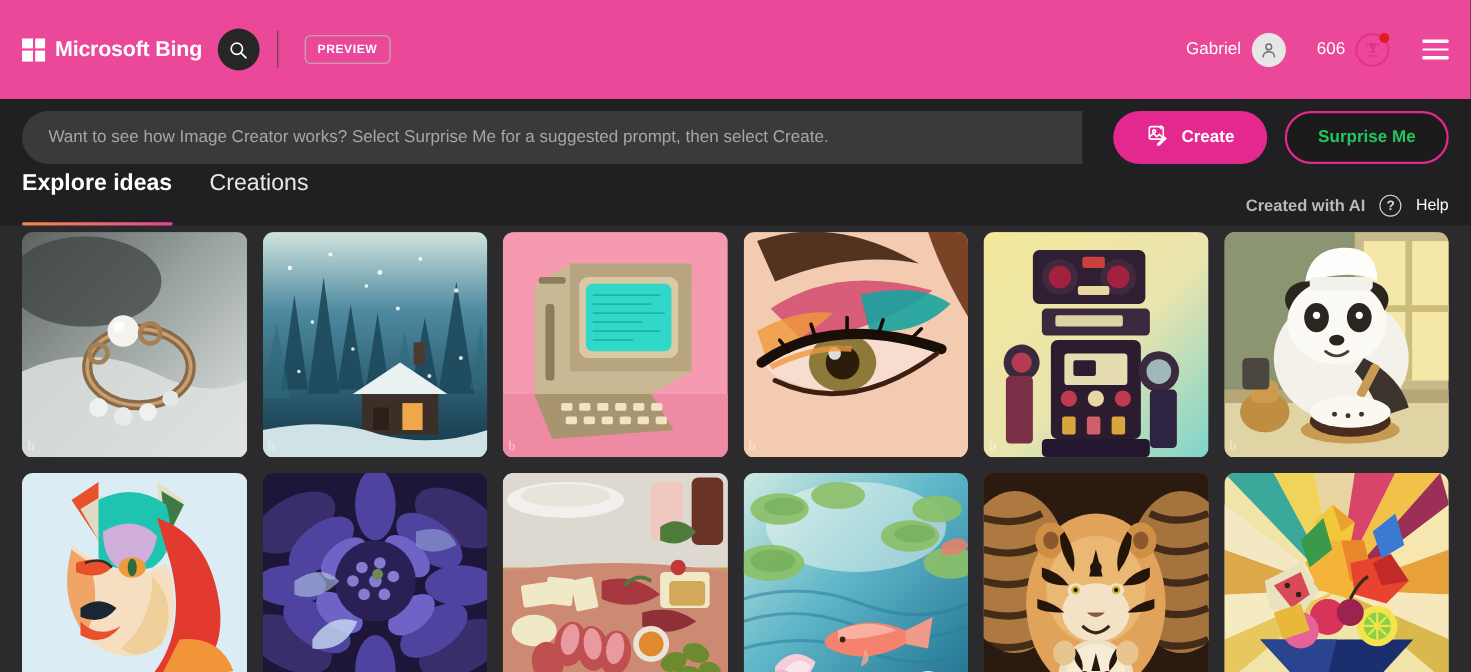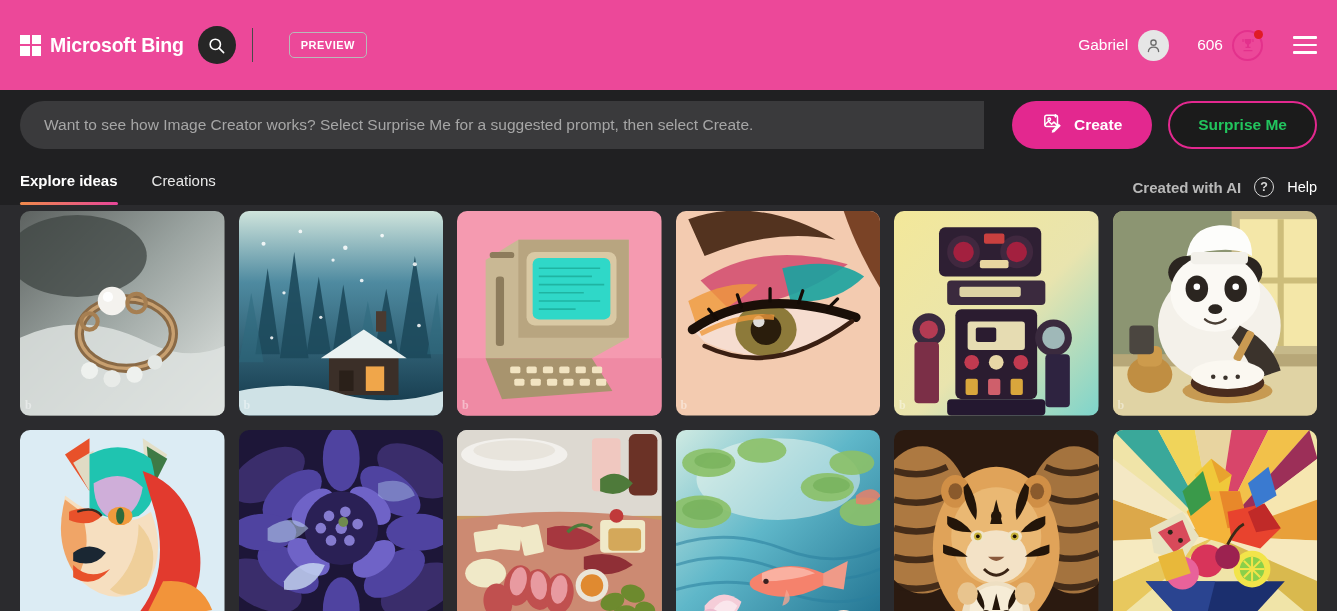--- a/index.html
+++ b/index.html
@@ -59,21 +59,21 @@
     letter-spacing: -0.1px;
   }
   .ic-sub {
     font-size: 11.5px;
     font-weight: 700;
     color: #ffffff;
     margin-top: 2px;
     letter-spacing: 0.1px;
   }
   .preview-badge {
-    margin-left: 18px;
+    margin-left: 6px;
     border: 1px solid #b9b9b9;
     border-radius: 5px;
     padding: 6px 11px;
     font-size: 11px;
     font-weight: 600;
     letter-spacing: 0.5px;
     color: #ffffff;
     align-self: center;
     cursor: pointer;
     white-space: nowrap;
@@ -209,23 +209,23 @@
   
   .tabs-row {
     height: 46px;
     display: flex;
     align-items: flex-end;
     padding: 0 20px;
     background: #202022;
   }
   .tabs { display: flex; gap: 34px; align-items: flex-end; }
   .tab {
-    font-size: 15px;
+    font-size: 21px;
     color: #e8e8e8;
-    padding-bottom: 16px;
+    padding-bottom: 26px;
     cursor: pointer;
     position: relative;
     white-space: nowrap;
   }
   .tab.active { font-weight: 700; color: #ffffff; }
   .tab.active::after {
     content: "";
     position: absolute;
     left: 0; right: 0; bottom: 0;
     height: 3px;

